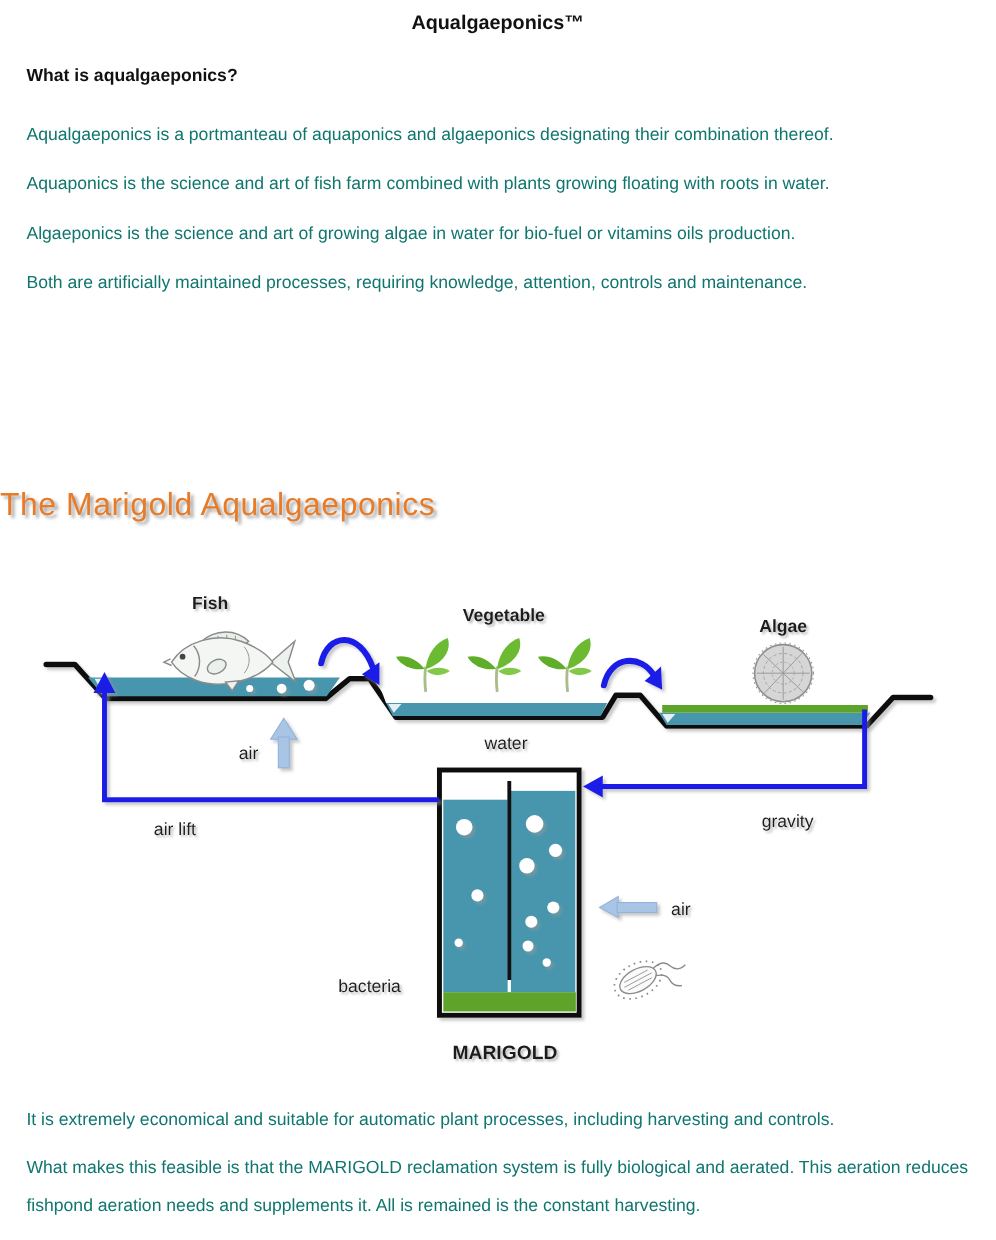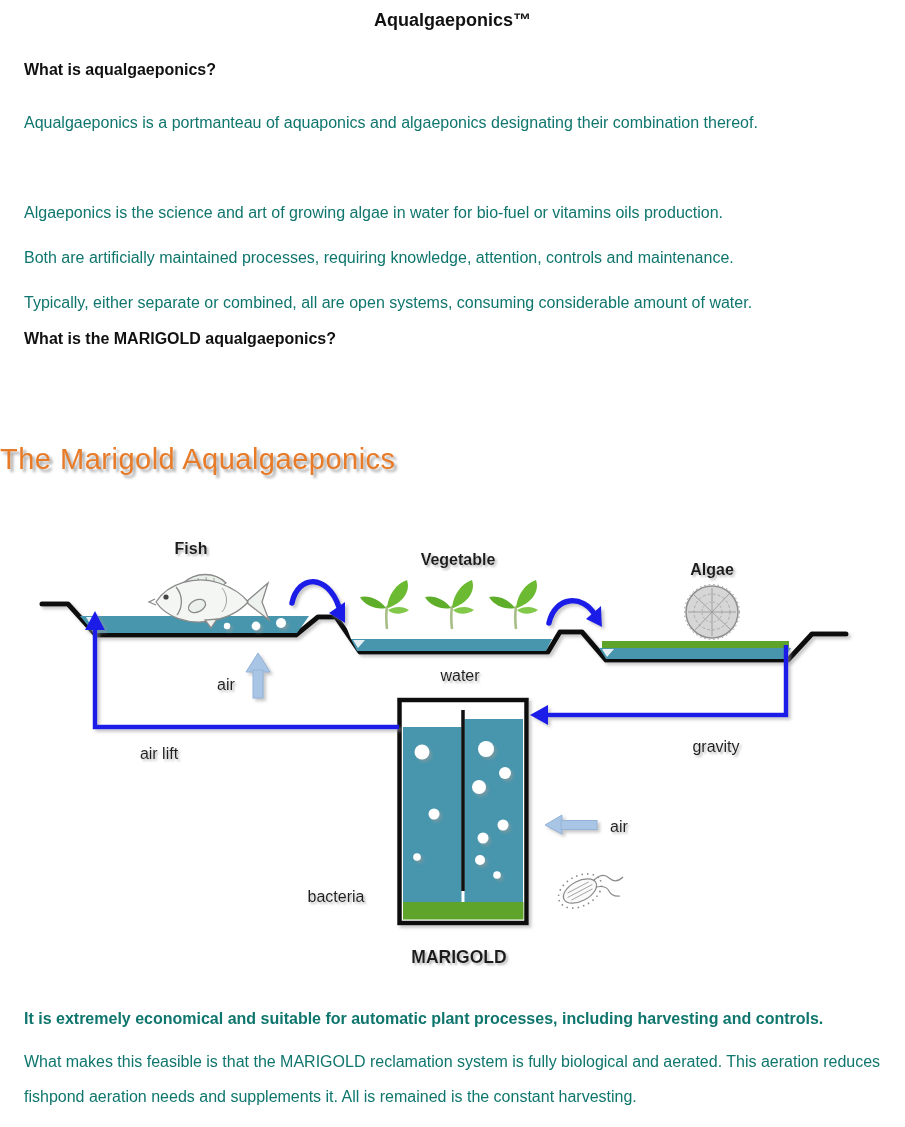--- a/index.html
+++ b/index.html
@@ -5,43 +5,42 @@
   html,body{margin:0;padding:0;background:#fff;}
   .page{position:relative;width:905px;height:1127px;background:#ffffff;overflow:hidden;
         font-family:"Liberation Sans",sans-serif;color:#1c1c1c;}
   .abs{position:absolute;left:24px;right:24px;}
   .title{position:absolute;left:0;right:0;top:10px;text-align:center;
          font-size:18px;font-weight:700;color:#111;}
   .h2{font-size:16px;font-weight:700;color:#111;}
   .para{font-size:16px;font-weight:400;line-height:35px;color:#0f766e;}
   .q1{top:61px;} .p1{top:105px;} .p2{top:150px;} .p3{top:195px;}
   .p4{top:240px;} .p5{top:285px;} .q2{top:330px;} .p6{top:375px;}
-  .p7{top:1001px;font-weight:bold;} .p8{top:1044px;}
+  .p7{top:1001px;} .p8{top:1044px;}
   .diagram-title{position:absolute;left:0;right:0;top:443px;
       font-size:29px;font-weight:400;letter-spacing:0.5px;color:#e87b28;
       text-shadow:3px 3px 3px #a6a6a6;}
   .diagram-svg{position:absolute;left:0;top:513px;}
   svg text{font-family:"Liberation Sans",sans-serif;fill:#1f1f1f;}
   .lbl{font-size:16px;}
   .lbl-b{font-size:16px;font-weight:700;}
   .lbl-m{font-size:17.5px;font-weight:700;}
 </style>
 </head>
 <body>
 
 <div class="page">
 
   <div class="title">Aqualgaeponics™</div>
 
   <div class="abs h2 q1">What is aqualgaeponics?</div>
   <div class="abs para p1">Aqualgaeponics is a portmanteau of aquaponics and algaeponics designating their combination thereof.</div>
+  <div class="abs para p2">Aquaponics is the science and art of fish farm combined with plants growing floating with roots in water.</div>
   <div class="abs para p3">Algaeponics is the science and art of growing algae in water for bio-fuel or vitamins oils production.</div>
   <div class="abs para p4">Both are artificially  maintained processes, requiring knowledge, attention, controls and maintenance.</div>
-  <div class="abs para p5">Typically, either separate or combined, all are open systems, consuming considerable amount of water.</div>
-  <div class="abs h2 q2">What is the MARIGOLD aqualgaeponics?</div>
 
   <div class="diagram-title">The Marigold Aqualgaeponics</div>
 
   <svg class="diagram-svg" width="905" height="470" viewBox="0 0 905 470">
     <defs>
       <filter id="ds" x="-30%" y="-30%" width="160%" height="160%">
         <feDropShadow dx="2.5" dy="2.5" stdDeviation="1.6" flood-color="#999999" flood-opacity="0.55"></feDropShadow>
       </filter>
       <filter id="ts" x="-30%" y="-30%" width="160%" height="160%">
         <feDropShadow dx="2" dy="2" stdDeviation="1.1" flood-color="#8c8c8c" flood-opacity="0.6"></feDropShadow>

